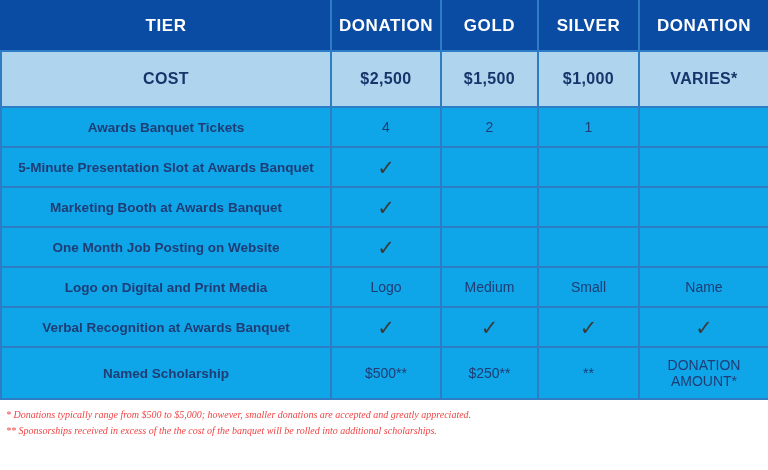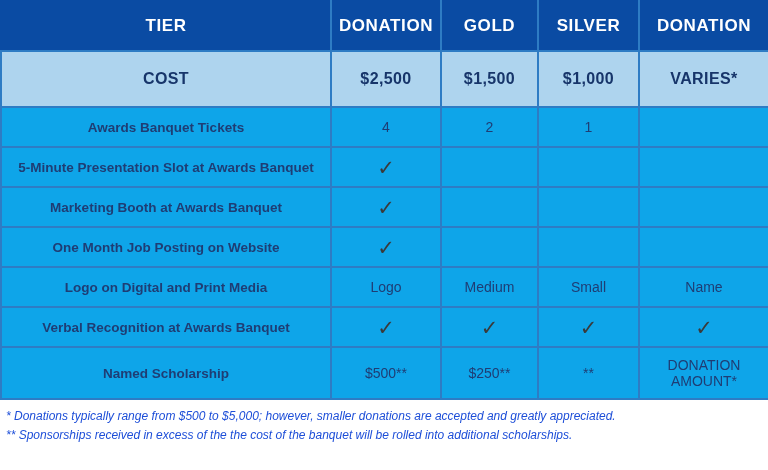--- a/index.html
+++ b/index.html
@@ -107,24 +107,24 @@
   tr.body.tall td.val { font-size: 14px; }
   td.two-line { line-height: 1.15; }
 
   
   #footnotes {
     position: relative;
     z-index: 2;
     padding: 7px 6px 0 6px;
   }
   #footnotes p {
-    color: #1d4ed8;
-    font-family: Liberation Sans, sans-serif;
+    color: #ef4444;
+    font-family: Liberation Serif, serif;
     font-style: italic;
-    font-size: 12px;
+    font-size: 10px;
     line-height: 1.55;
     white-space: nowrap;
   }
 </style>
 </head>
 <body>
 
 <div id="sheet">
 
   <div id="watermark"></div>

